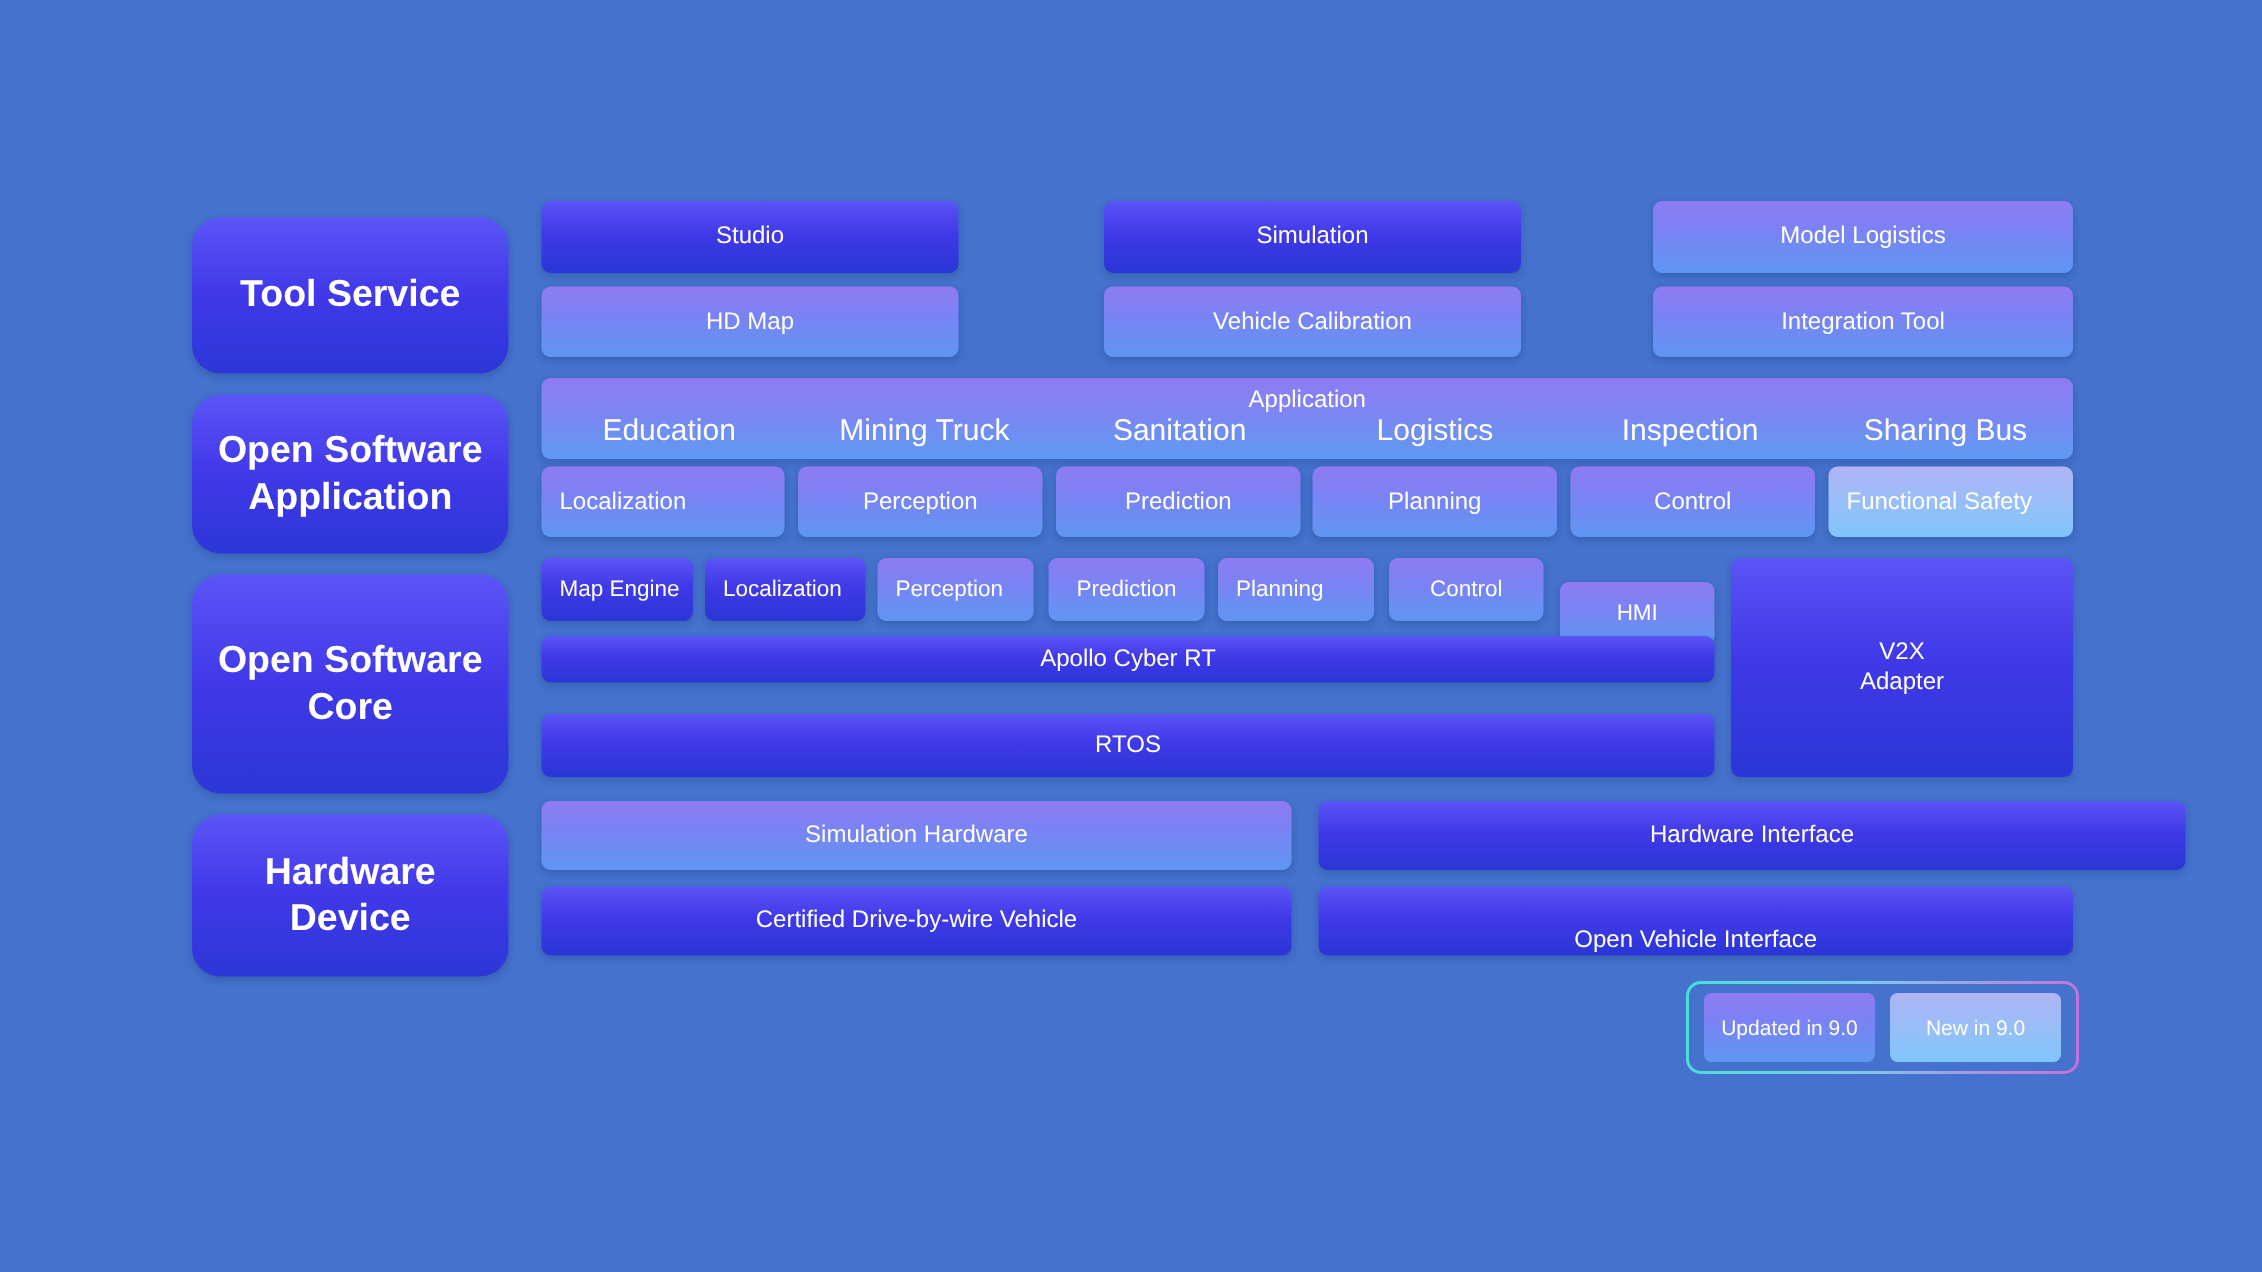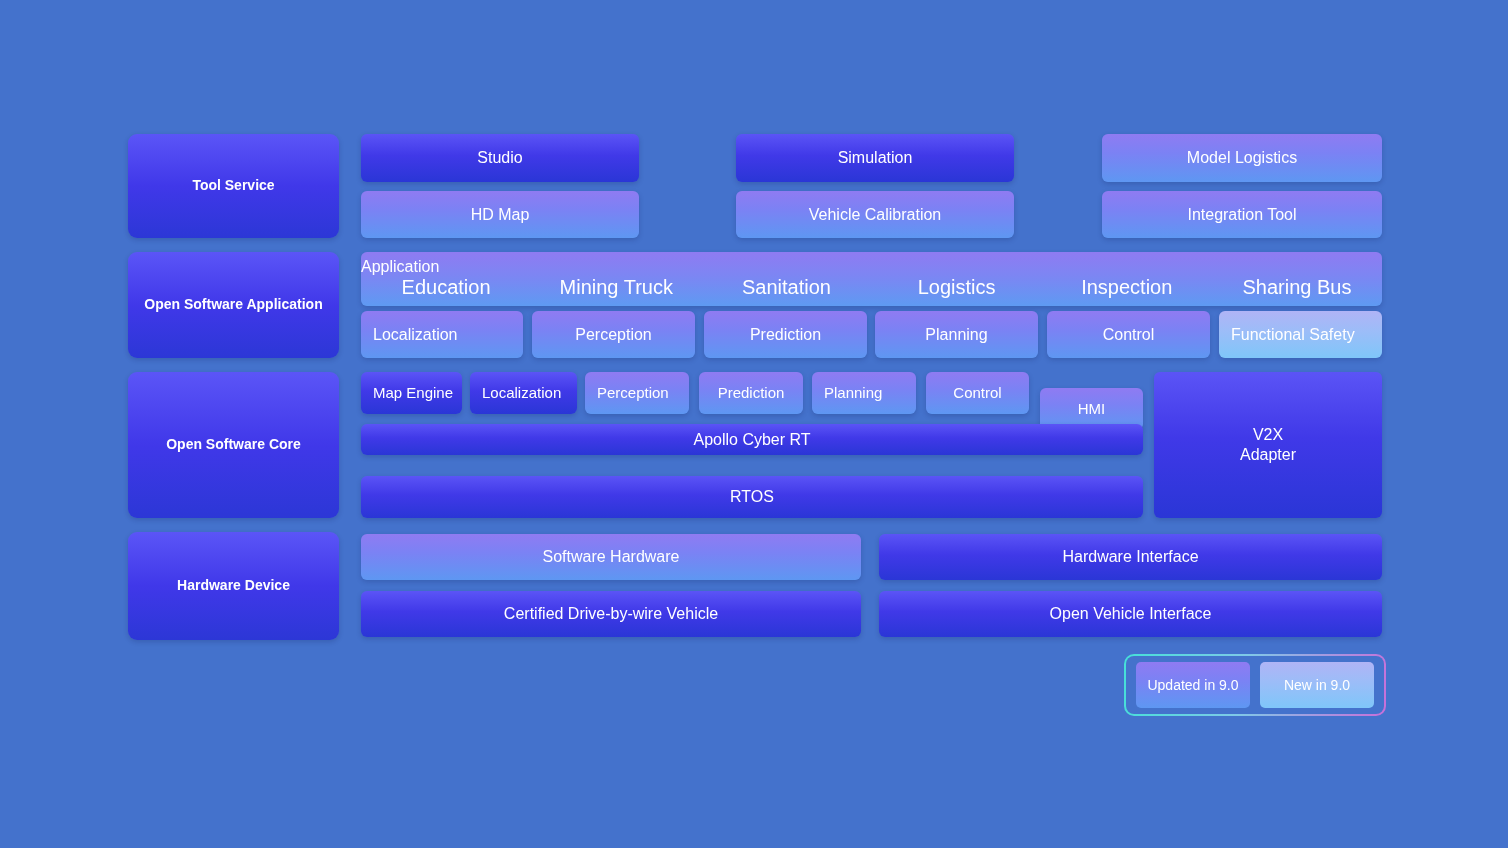--- a/index.html
+++ b/index.html
@@ -35,39 +35,41 @@
   .g-updated{ background:linear-gradient(180deg,#8F7BF2 0%,#7B82F4 40%,#5E97F2 100%); }
   .g-new{ background:linear-gradient(180deg,#B0B4F6 0%,#9BBDF8 45%,#7FC6F9 100%); }
   .g-appbar{ background:linear-gradient(180deg,#8F7BF2 0%,#7C86F3 45%,#5E9AF2 100%); }
 
   .align-left{ justify-content:flex-start; padding-left:12px; text-align:left; }
 
   
   .stage-label{
     left:128px;
     width:211px;
-    font-size:14px;
+    font-size:25px;
     font-weight:bold;
-    border-radius:9px;
+    border-radius:19px;
     white-space:normal;
     padding:0 10px;
+    margin-top:11px;
   }
 
   
   .app-bar{
     position:absolute;
     border-radius:6px;
     box-sizing:border-box;
     color:#fff;
     box-shadow:0 2px 5px rgba(20,30,90,.22);
     overflow:hidden;
   }
   .app-bar-title{
     position:absolute;
     top:6px;left:0;right:0;
+    text-align:center;
     font-size:16px;
   }
   .app-bar-items{
     position:absolute;
     left:0;right:0;bottom:7px;
     display:flex;
   }
   .app-bar-items > span{
     flex:1 1 0;
     text-align:center;
@@ -202,30 +204,30 @@
 <div class="box g-dark" style="left:361px;top:476px;width:782px;height:42px;">
   <span>RTOS</span>
 </div>
 
 <div class="box g-dark" style="left:1154px;top:372px;width:228px;height:146px;flex-direction:column;">
   <span>V2X</span>
   <span>Adapter</span>
 </div>
 
 <div class="box g-updated" style="left:361px;top:534px;width:500px;height:46px;">
-  <span>Software Hardware</span>
+  <span>Simulation Hardware</span>
 </div>
 <div class="box g-dark" style="left:361px;top:591px;width:500px;height:46px;">
   <span>Certified Drive-by-wire Vehicle</span>
 </div>
 
-<div class="box g-dark" style="left:879px;top:534px;width:503px;height:46px;">
+<div class="box g-dark" style="left:879px;top:534px;width:578px;height:46px;">
   <span>Hardware Interface</span>
 </div>
-<div class="box g-dark" style="left:879px;top:591px;width:503px;height:46px;">
+<div class="box g-dark" style="left:879px;top:591px;width:503px;height:46px;align-items:flex-end;">
   <span>Open Vehicle Interface</span>
 </div>
 
 <div class="legend">
   <div class="legend-inner">
     <div class="legend-swatch g-updated">
       <span>Updated in 9.0</span>
     </div>
     <div class="legend-swatch g-new">
       <span>New in 9.0</span>

